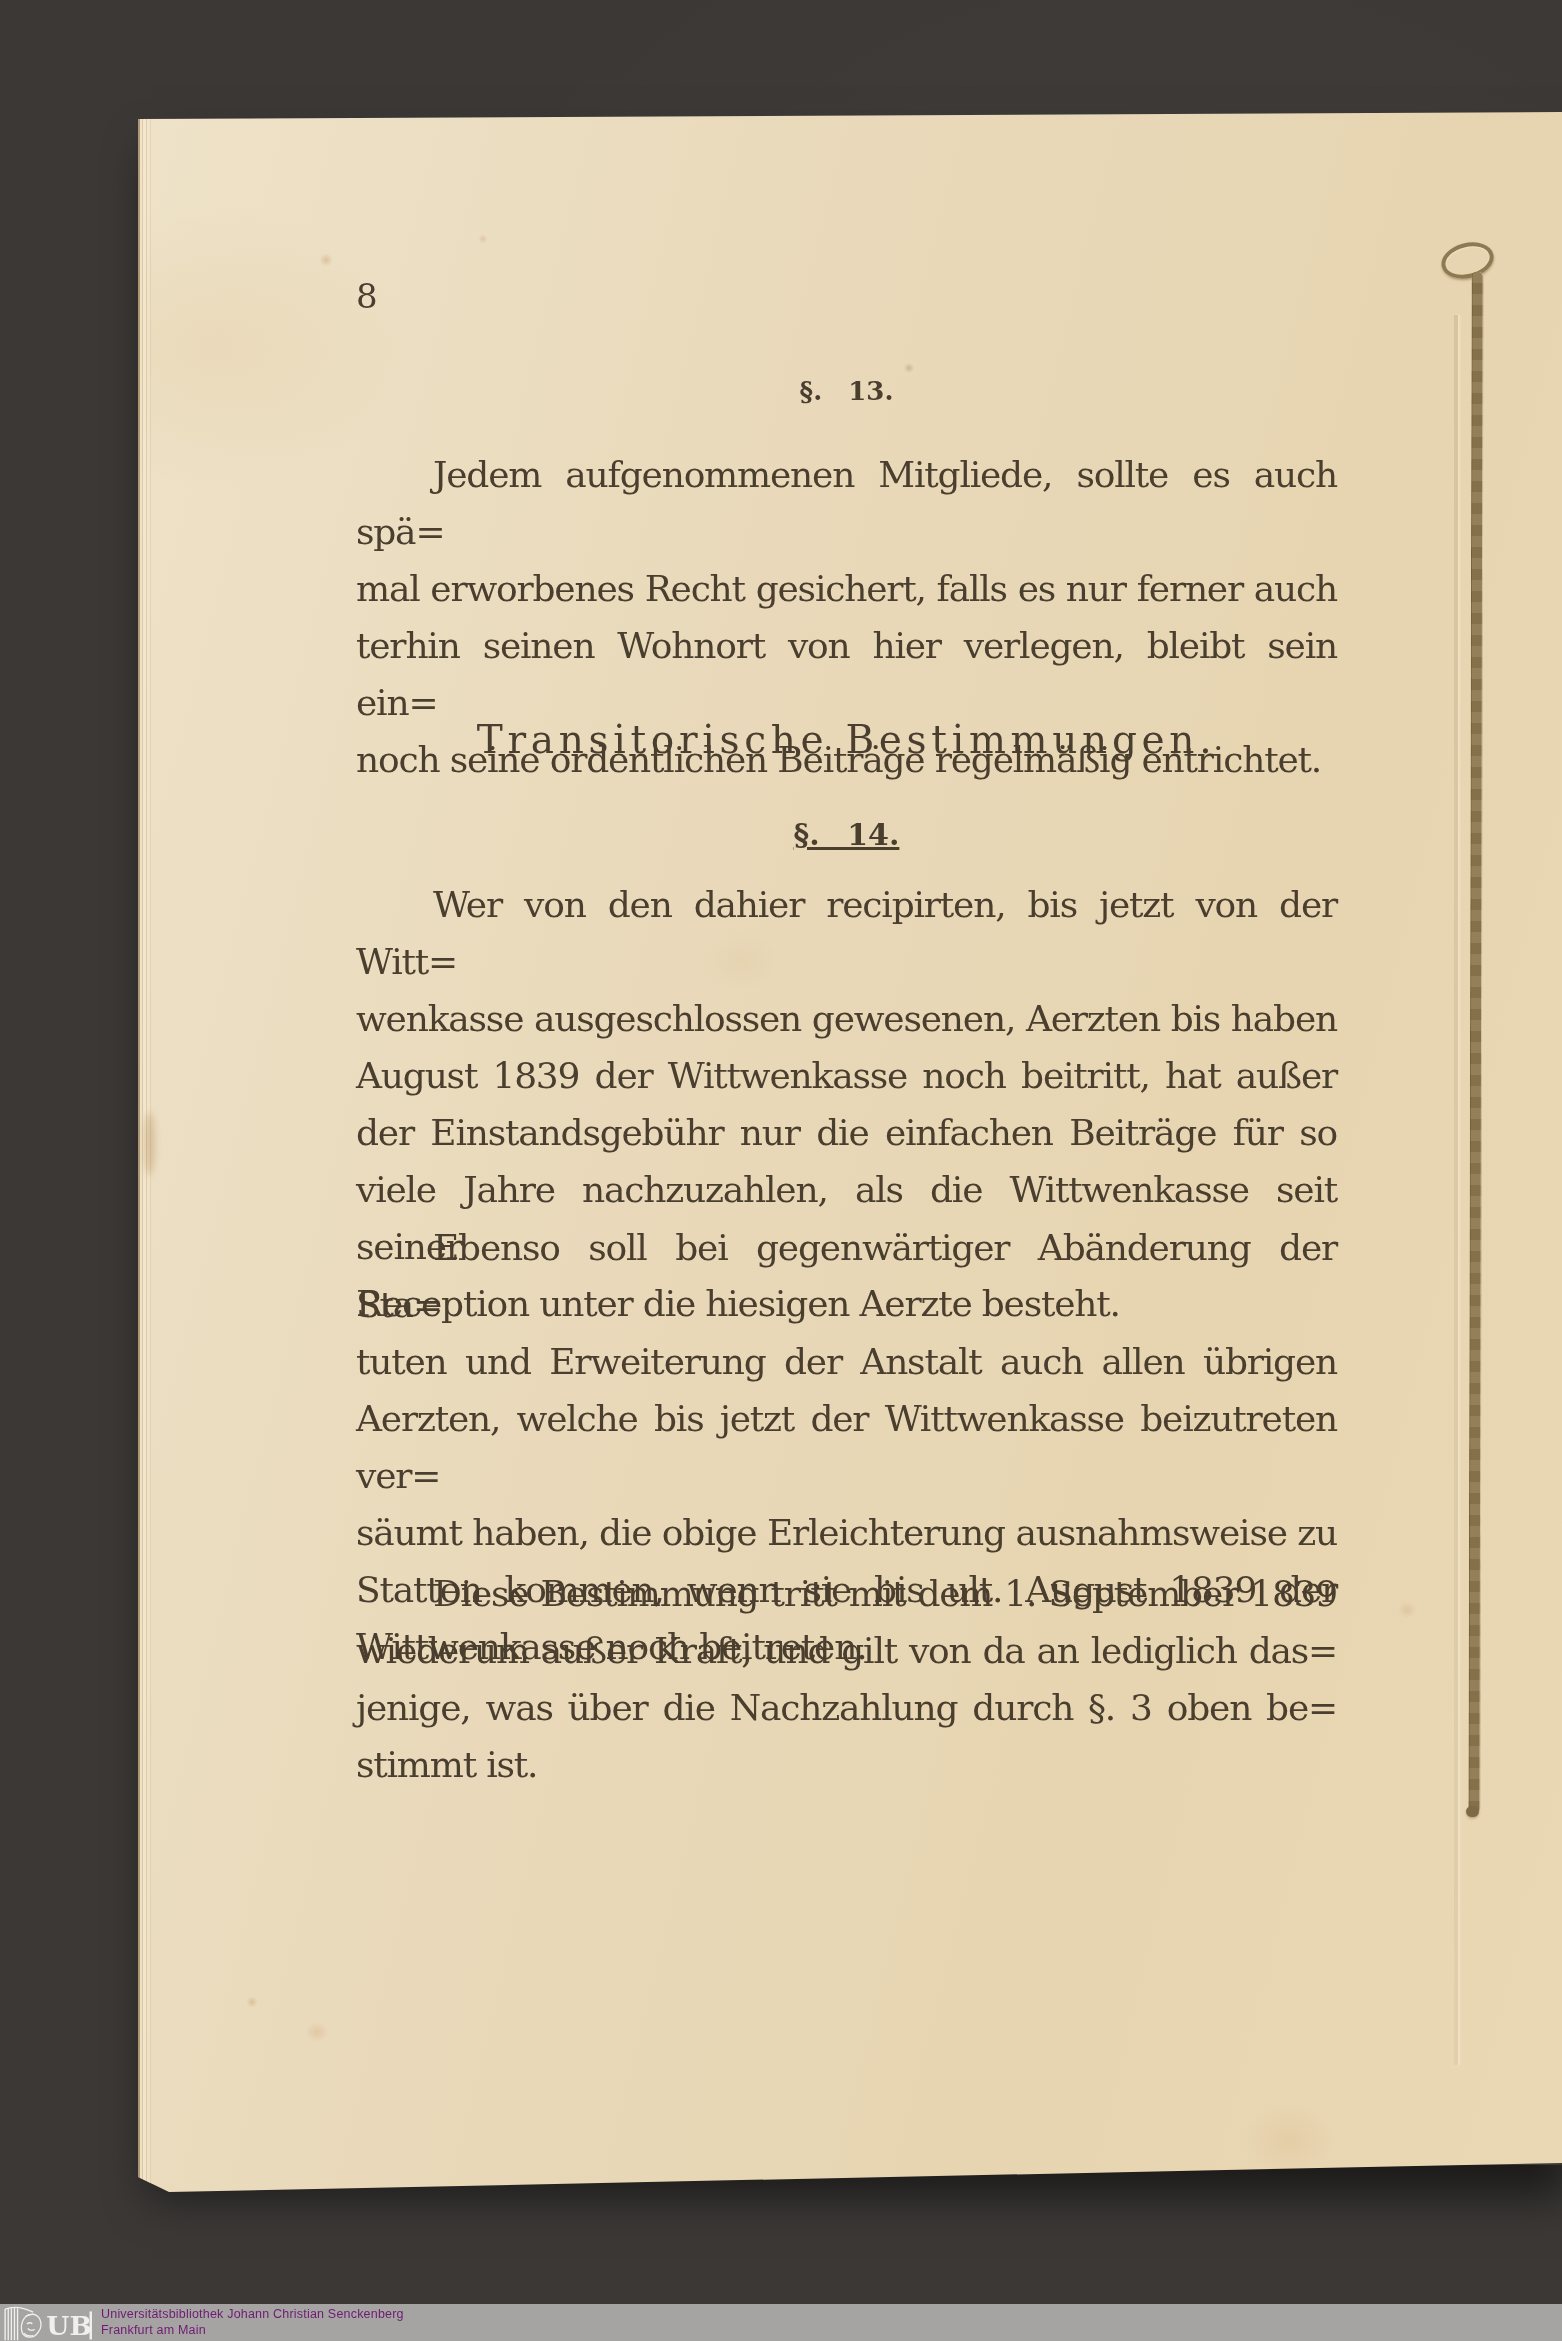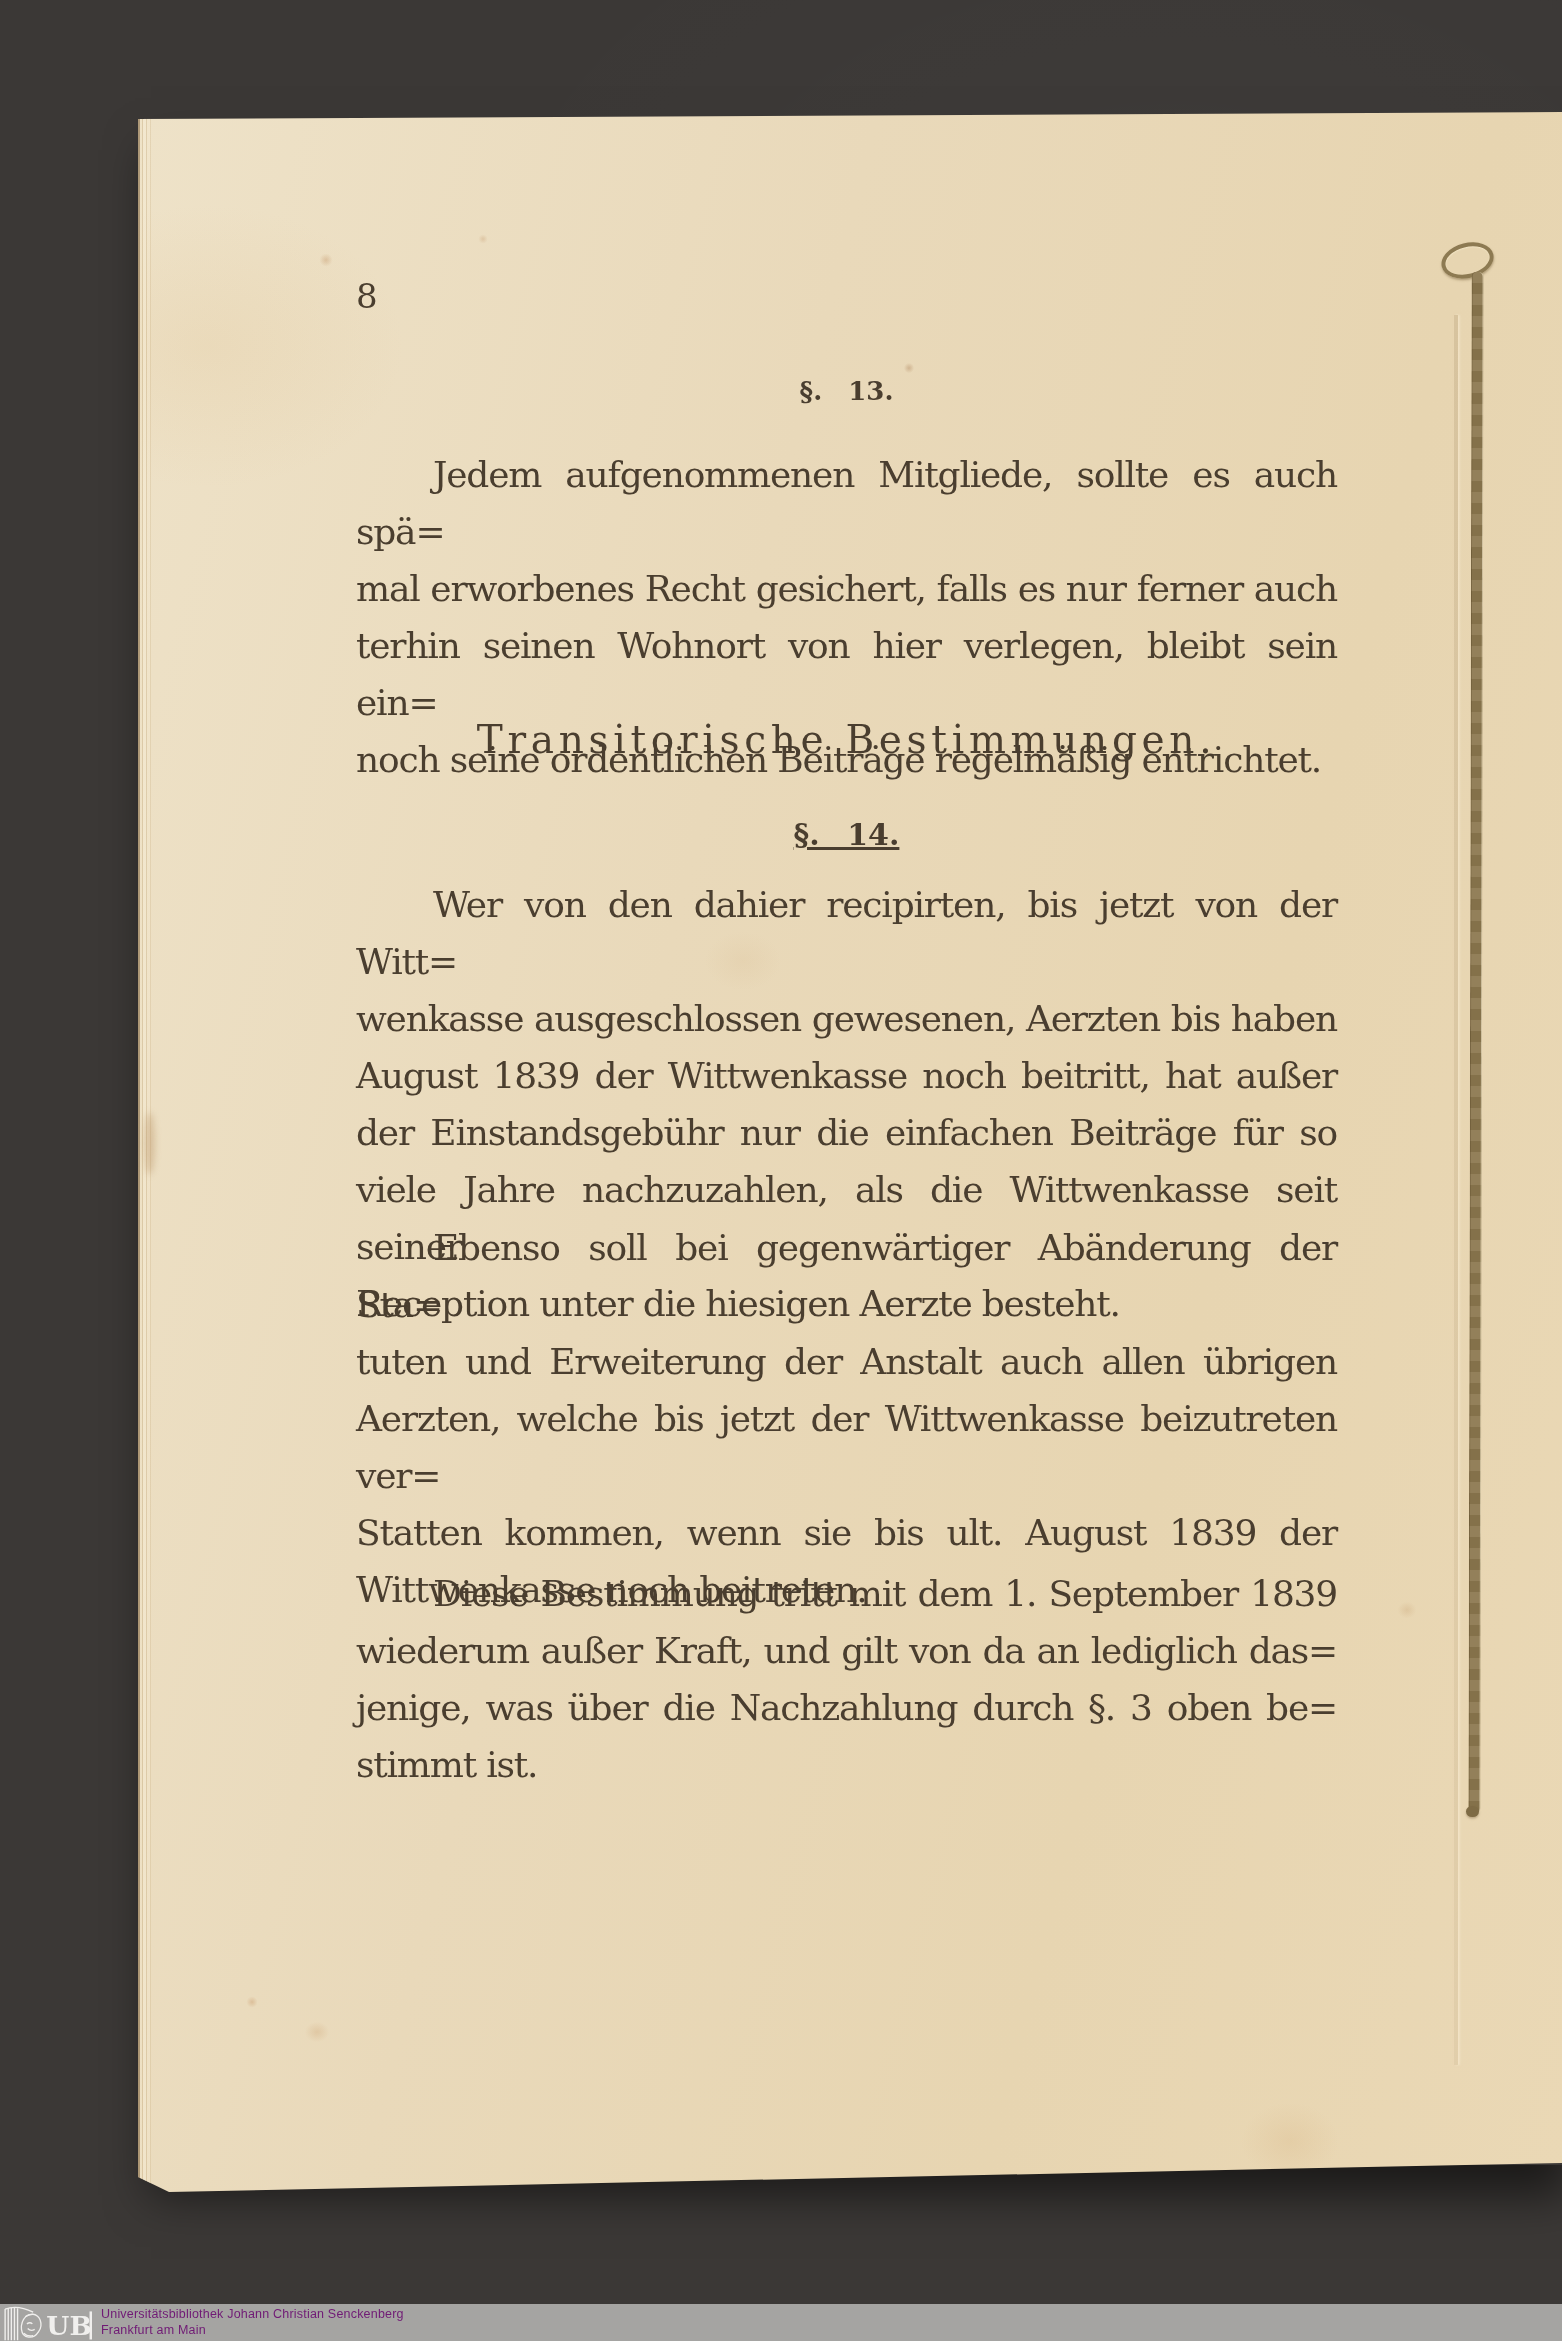--- a/index.html
+++ b/index.html
@@ -103,20 +103,21 @@
       <div class="ink line just">August 1839 der Wittwenkasse noch beitritt, hat außer</div>
       <div class="ink line just">der Einstandsgebühr nur die einfachen Beiträge für so</div>
       <div class="ink line just">viele Jahre nachzuzahlen, als die Wittwenkasse seit seiner</div>
       <div class="ink line left">Reception unter die hiesigen Aerzte besteht.</div>
     </div>
 
     <div class="para p3">
       <div class="ink line just indent">Ebenso soll bei gegenwärtiger Abänderung der Sta=</div>
       <div class="ink line just">tuten und Erweiterung der Anstalt auch allen übrigen</div>
       <div class="ink line just">Aerzten, welche bis jetzt der Wittwenkasse beizutreten ver=</div>
+      <div class="ink line just">säumt haben, die obige Erleichterung ausnahmsweise zu</div>
       <div class="ink line just">Statten kommen, wenn sie bis ult. August 1839 der</div>
       <div class="ink line left">Wittwenkasse noch beitreten.</div>
     </div>
 
     <div class="para p4">
       <div class="ink line just indent">Diese Bestimmung tritt mit dem 1. September 1839</div>
       <div class="ink line just">wiederum außer Kraft, und gilt von da an lediglich das=</div>
       <div class="ink line just">jenige, was über die Nachzahlung durch §. 3 oben be=</div>
       <div class="ink line left">stimmt ist.</div>
     </div>

